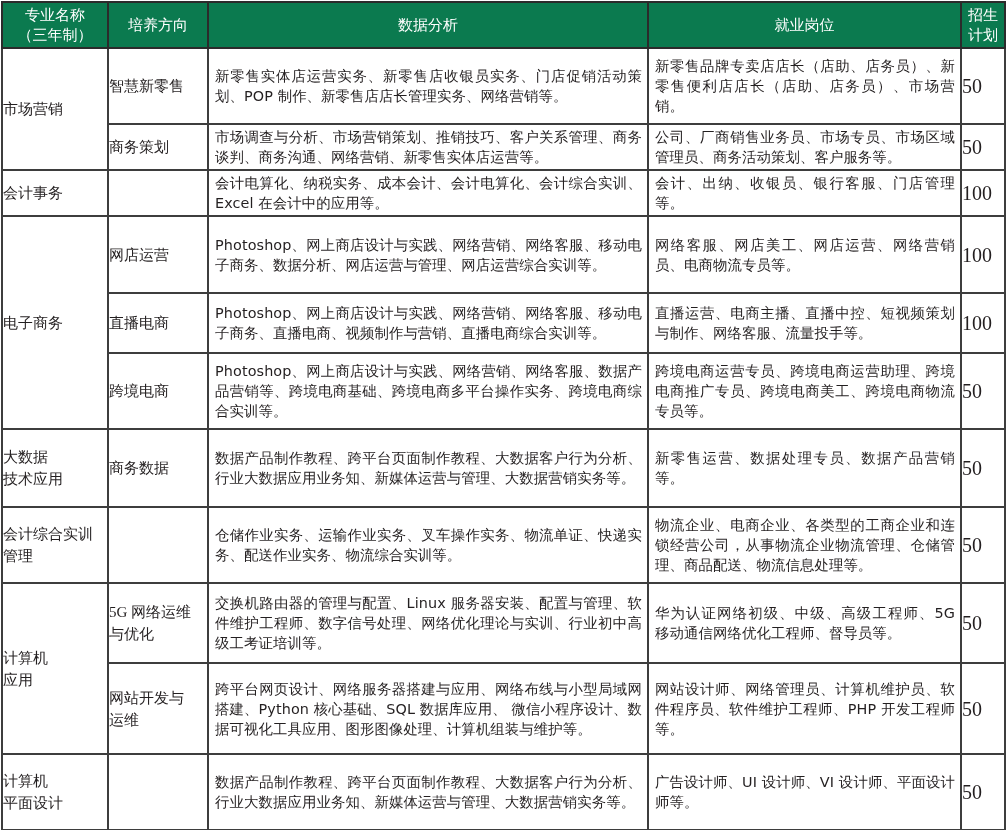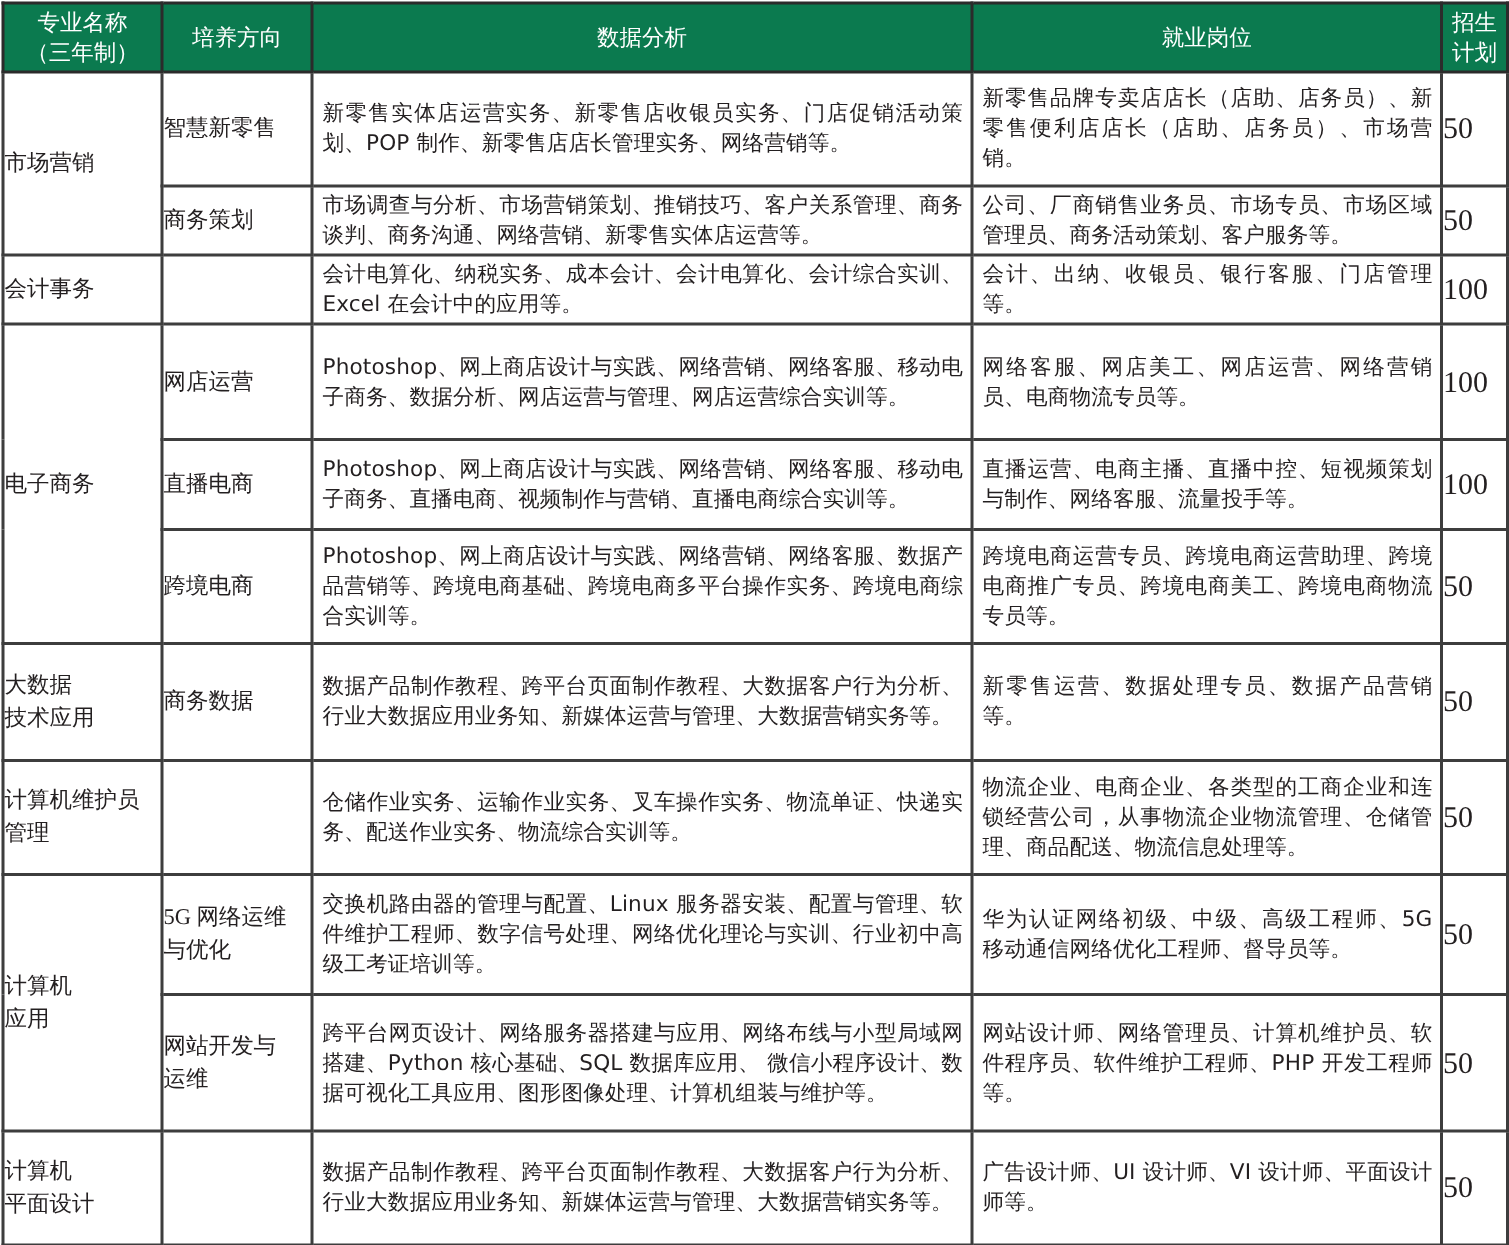--- a/index.html
+++ b/index.html
@@ -109,21 +109,21 @@
       <td class="c-dir">
           <span class="wrap">商务数据</span>
         </td>
       <td class="c-course">数据产品制作教程、跨平台页面制作教程、大数据客户行为分析、行业大数据应用业务知、新媒体运营与管理、大数据营销实务等。</td>
       <td class="c-job">新零售运营、数据处理专员、数据产品营销等。</td>
       <td class="c-plan">50</td>
     </tr>
 
     <tr style="height:76px">
       <td class="c-major">
-          <span class="wrap">计算机维护员
+          <span class="wrap">会计综合实训
 管理</span>
         </td>
       <td class="c-dir">
           <span class="wrap"></span>
         </td>
       <td class="c-course">仓储作业实务、运输作业实务、叉车操作实务、物流单证、快递实务、配送作业实务、物流综合实训等。</td>
       <td class="c-job">物流企业、电商企业、各类型的工商企业和连锁经营公司，从事物流企业物流管理、仓储管理、商品配送、物流信息处理等。</td>
       <td class="c-plan">50</td>
     </tr>
 

